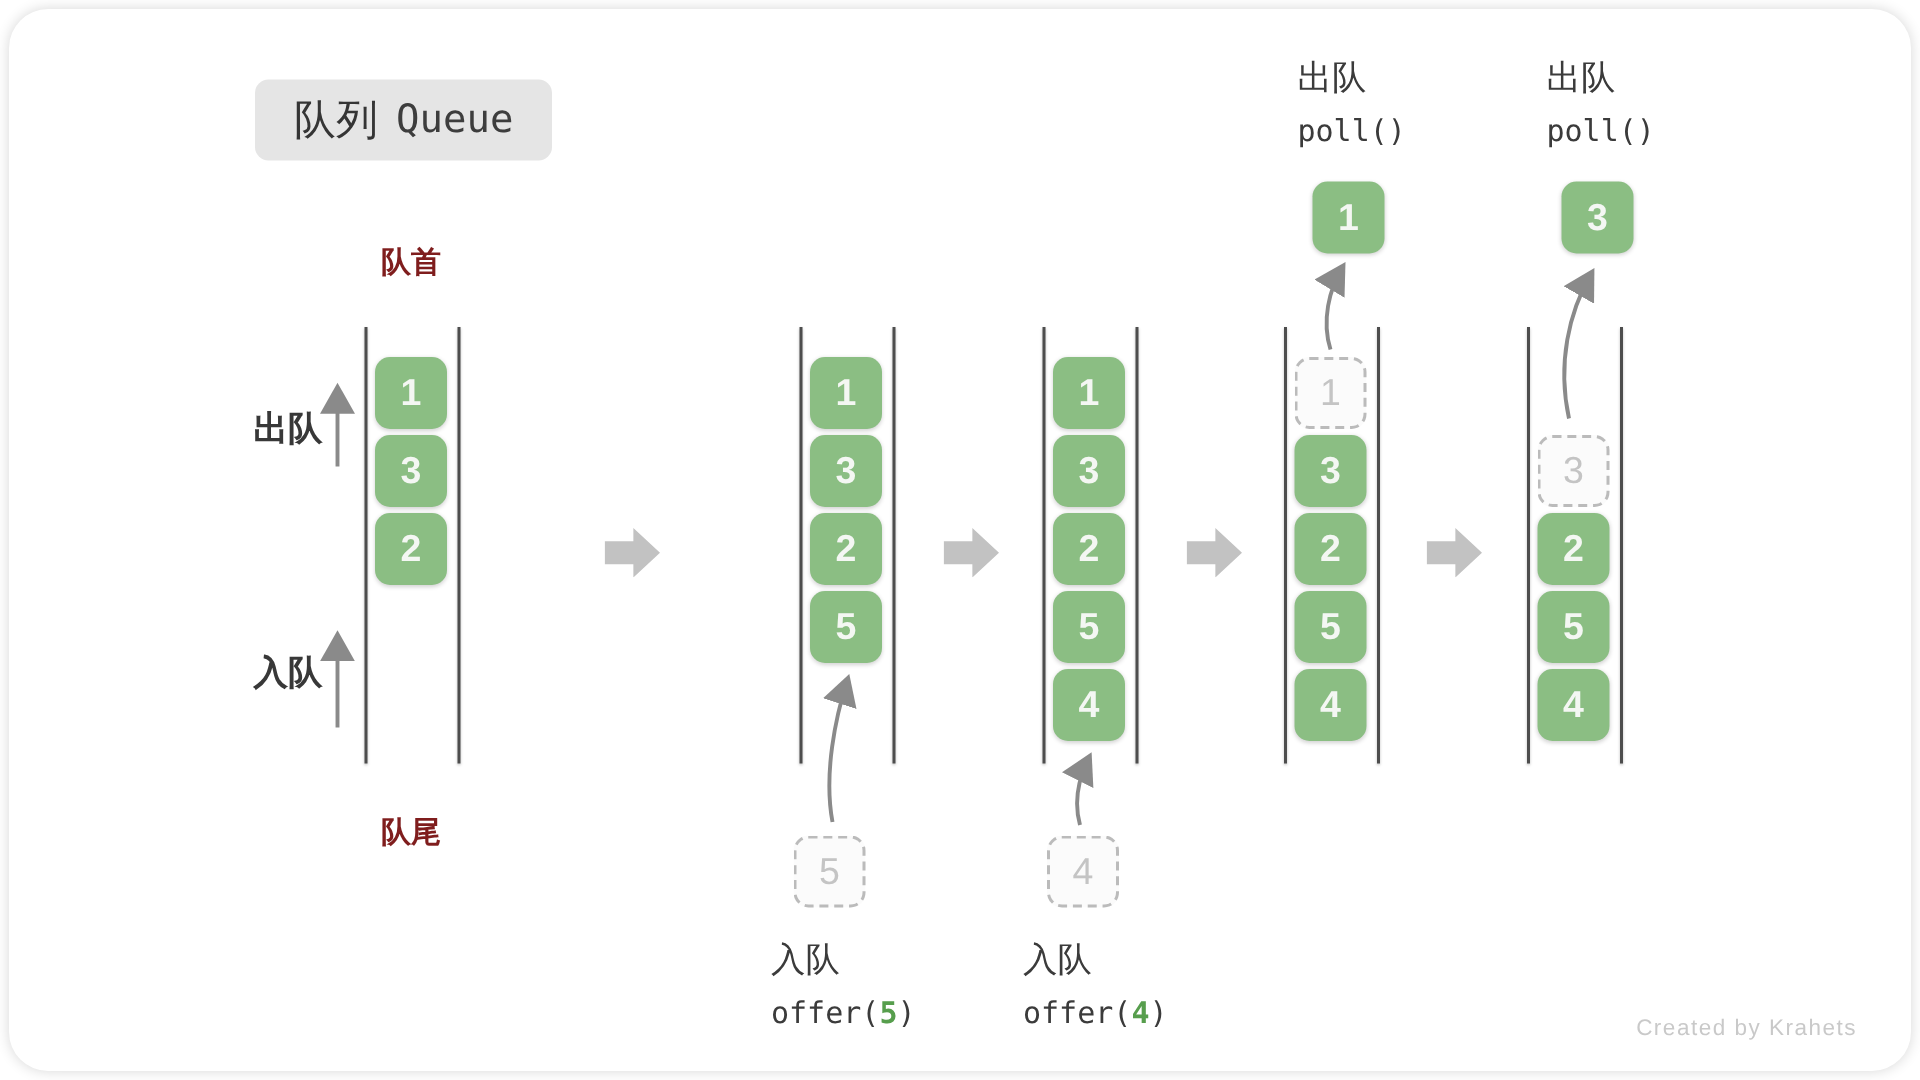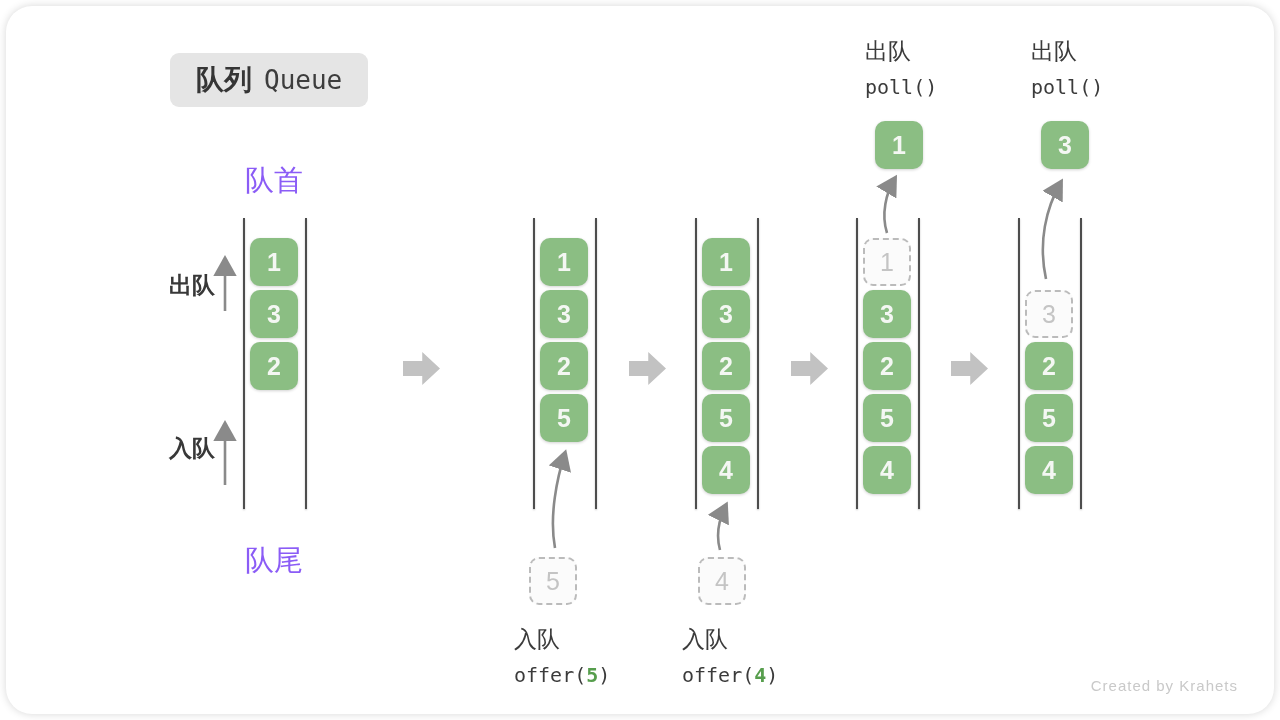--- a/index.html
+++ b/index.html
@@ -7,23 +7,23 @@
   .canvas {
     position:relative; width:1268px; height:708px; margin:6px;
     background:#ffffff; border-radius:26px; box-shadow:0 0 9px rgba(0,0,0,0.16);
     overflow:hidden;
   }
   .title-badge {
     position:absolute; left:164px; top:47px; height:54px;
     background:#e5e5e5; border-radius:9px; padding:0 26px;
     display:flex; align-items:center; gap:12px;
   }
-  .title-zh { font-size:28px; font-weight:700; color:#353535; }
+  .title-zh { font-size:28px; font-weight:400; color:#353535; }
   .title-en { font-size:26px; font-weight:500; color:#3d3d3d; font-family:"DejaVu Sans Mono", monospace; }
-  .cjk-label { position:absolute; font-size:29px; font-weight:400; color:#8b5cf6; transform:translateX(-50%); white-space:nowrap; }
+  .cjk-label { position:absolute; font-size:20px; font-weight:700; color:#7f1d1d; transform:translateX(-50%); white-space:nowrap; }
   .side-label { position:absolute; font-size:23px; font-weight:700; color:#383838; white-space:nowrap; }
   .vline { position:absolute; width:2px; background:#4d4d4d; box-shadow:0 1px 2px rgba(0,0,0,0.25); }
   .qbox {
     position:absolute; width:48px; height:48px; border-radius:10px;
     display:flex; align-items:center; justify-content:center;
     font-size:25px; font-weight:700;
   }
   .qbox.solid { background:#8bbe83; color:#f4f7f3; box-shadow:0 1px 3px rgba(0,0,0,0.18); }
   .qbox.dashed { background:#fbfbfb; border:2px dashed #bbbbbb; color:#c4c4c4; font-weight:500; }
   .op-block { position:absolute; white-space:nowrap; }

